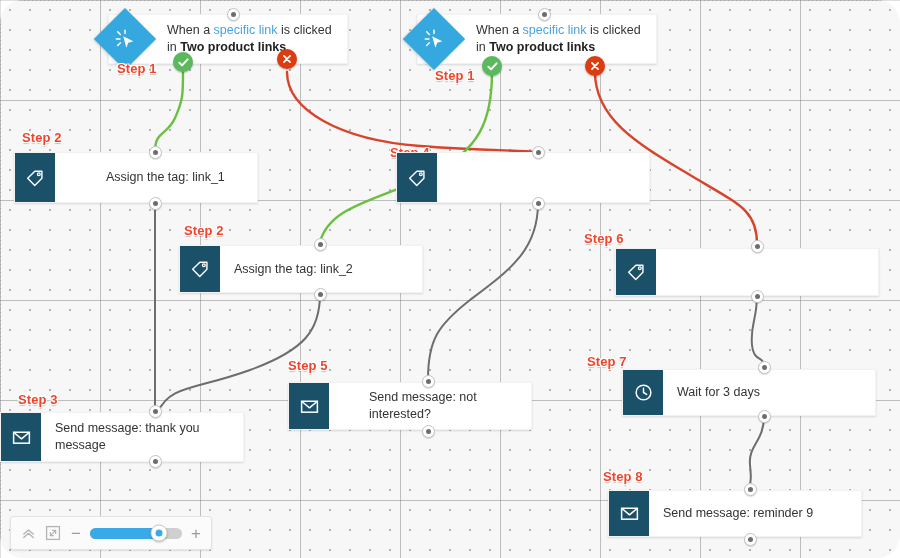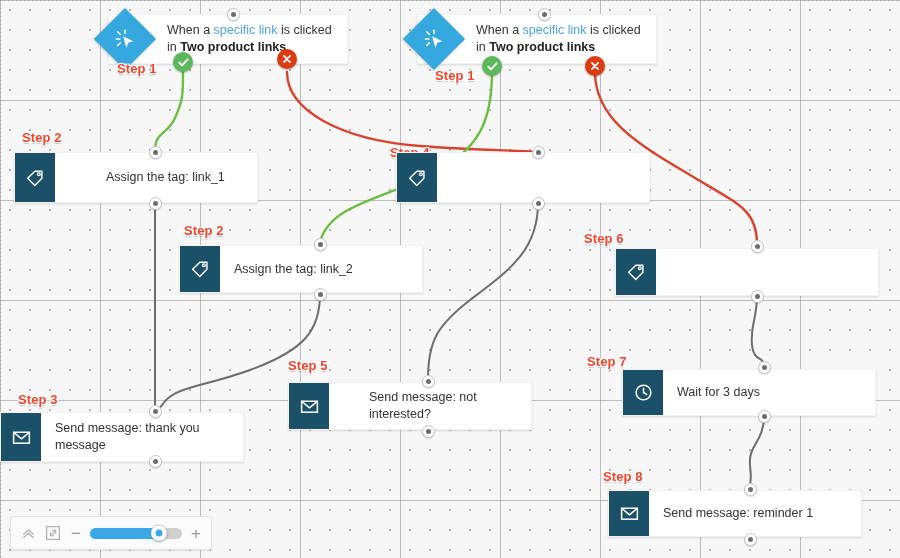--- a/index.html
+++ b/index.html
@@ -19,20 +19,21 @@
       repeating-linear-gradient(to bottom, rgba(150,150,150,.55) 0 1px, transparent 1px 4px),
       linear-gradient(to right, rgba(120,120,120,.30) 0 1px, transparent 1px),
       linear-gradient(to bottom, rgba(120,120,120,.30) 0 1px, transparent 1px);
     background-size:
       4px 1px, 1px 4px,
       100px 100px, 100px 100px;
     background-position:
       0 0, 0 0,
       0 0, 0 0;
     background-repeat: repeat-x, repeat-y, repeat, repeat;
+    border-radius: 23px;
   }
   
   #gridlayer {
     position:absolute; inset:0;
     background-image:
       radial-gradient(circle, rgba(140,140,140,.65) 0.7px, transparent 0.9px);
     background-size: 20px 20px;
     background-position: 0 0;
     pointer-events:none;
   }
@@ -352,21 +353,21 @@
   <div class="dot" style="left:758px; top:410px;"></div>
 
   <div class="steplabel" style="left:603px; top:469px;">Step 8</div>
   <div class="node" style="left:608px; top:490px; width:254px; height:47px;">
     <div class="ic">
       <svg width="21" height="21" viewBox="0 0 24 24">
         <rect x="3" y="6" width="18" height="12.5" fill="none" stroke="#fff" stroke-width="1.7"></rect>
         <path d="M3 6 L12 13.5 L21 6" fill="none" stroke="#fff" stroke-width="1.7" stroke-linejoin="round"></path>
       </svg>
     </div>
-    <div class="lbl">Send message: reminder 1</div>
+    <div class="lbl">Send message: reminder 9</div>
   </div>
   <div class="dot" style="left:744px; top:483px;"></div>
   <div class="dot" style="left:744px; top:533px;"></div>
 
   <div class="steplabel" style="left:18px; top:392px;">Step 3</div>
   <div class="node" style="left:0; top:412px; width:244px; height:50px;">
     <div class="ic">
       <svg width="21" height="21" viewBox="0 0 24 24">
         <rect x="3" y="6" width="18" height="12.5" fill="none" stroke="#fff" stroke-width="1.7"></rect>
         <path d="M3 6 L12 13.5 L21 6" fill="none" stroke="#fff" stroke-width="1.7" stroke-linejoin="round"></path>

